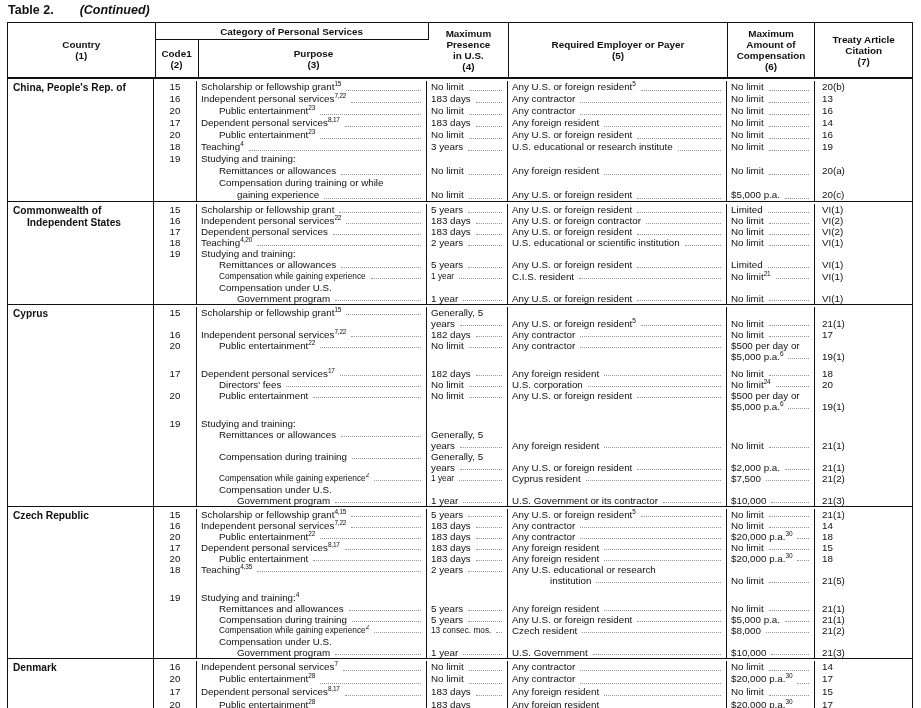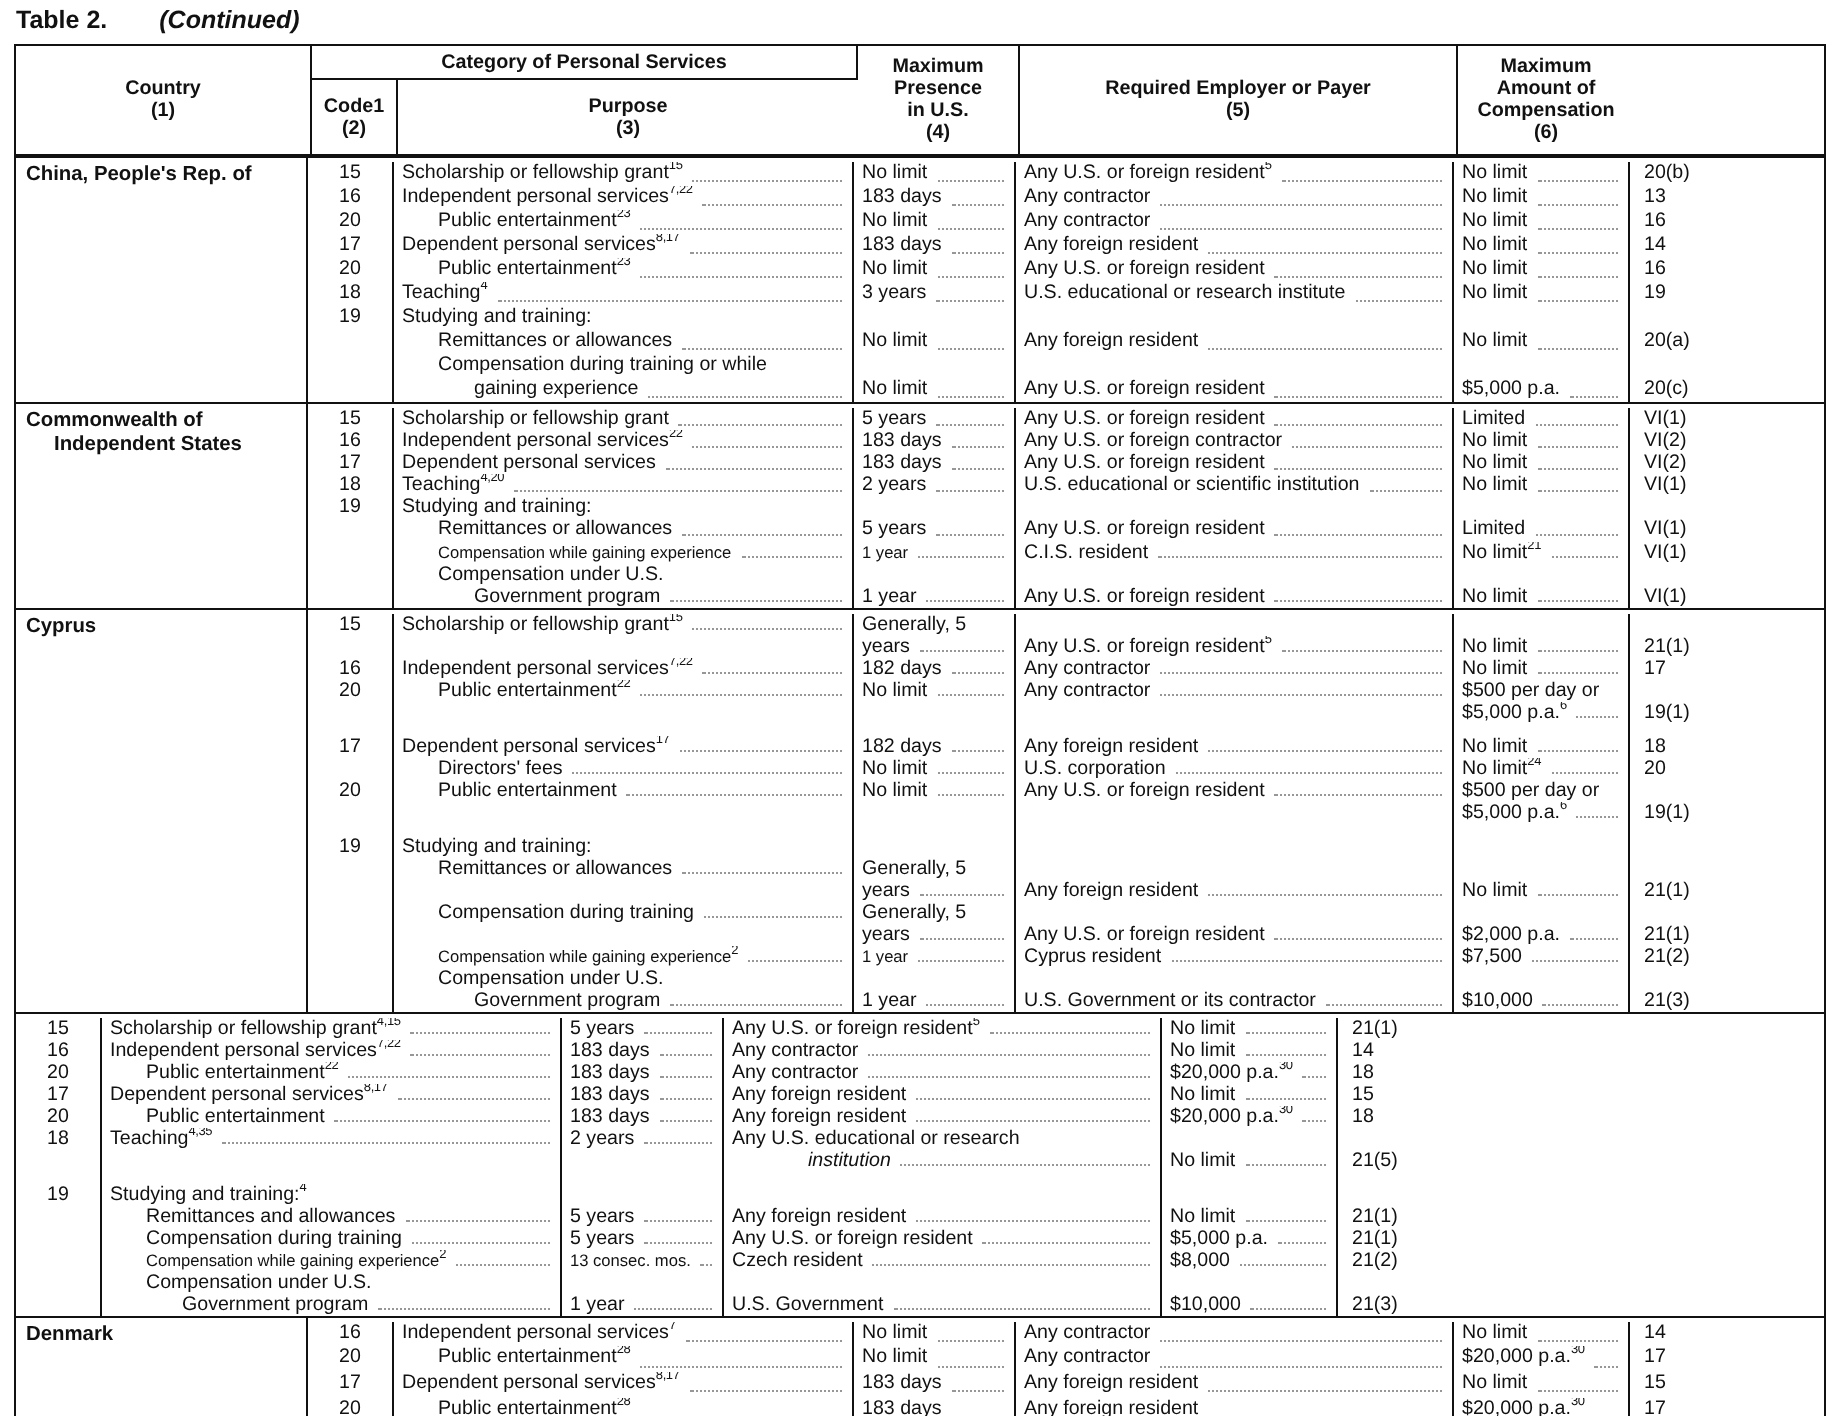--- a/index.html
+++ b/index.html
@@ -64,20 +64,25 @@
       <div class="hcell" style="width: 219px;">
         <div>Required Employer or Payer</div>
         <div>(5)</div>
       </div>
       <div class="hcell" style="width: 88px;">
         <div>Maximum</div>
         <div>Amount of</div>
         <div>Compensation</div>
         <div>(6)</div>
       </div>
+      <div class="hcell" style="width: 97px;">
+        <div>Treaty Article</div>
+        <div>Citation</div>
+        <div>(7)</div>
+      </div>
     </div>
     <div class="section">
       <div class="ccol" style="width: 148px;">
         <div>China, People's Rep. of</div>
       </div>
       <div class="lines">
         <div class="line" style="min-height: 12px;">
           <div class="cell code" style="width: 43px;">
             <span>15</span>
           </div>
@@ -800,20 +805,23 @@
             <span>$10,000</span>
             <span class="lead"></span>
           </div>
           <div class="cell last" style="width: 97px;">
             <span>21(3)</span>
           </div>
         </div>
       </div>
     </div>
     <div class="section">
+      <div class="ccol" style="width: 148px;">
+        <div>Czech Republic</div>
+      </div>
       <div class="lines">
         <div class="line" style="min-height: 10.6px;">
           <div class="cell code" style="width: 43px;">
             <span>15</span>
           </div>
           <div class="cell" style="width: 230px; padding-left: 4px;">
             <span>Scholarship or fellowship grant<sup>4,15</sup></span>
             <span class="lead"></span>
           </div>
           <div class="cell" style="width: 81px;">
@@ -943,21 +951,21 @@
           <div class="cell" style="width: 219px; padding-left: 4px; align-items: flex-end;">
             <span>Any U.S. educational or research</span>
           </div>
           <div class="cell" style="width: 88px;"></div>
           <div class="cell last" style="width: 97px;"></div>
         </div>
         <div class="line" style="min-height: 10.6px;">
           <div class="cell code" style="width: 43px;"></div>
           <div class="cell" style="width: 230px; padding-left: 4px;"></div>
           <div class="cell" style="width: 81px;"></div>
-          <div class="cell" style="width: 219px; padding-left: 42px; font-style: italic;">
+          <div class="cell" style="width: 219px; padding-left: 42px;">
             <span>institution</span>
             <span class="lead"></span>
           </div>
           <div class="cell" style="width: 88px;">
             <span>No limit</span>
             <span class="lead"></span>
           </div>
           <div class="cell last" style="width: 97px;">
             <span>21(5)</span>
           </div>

